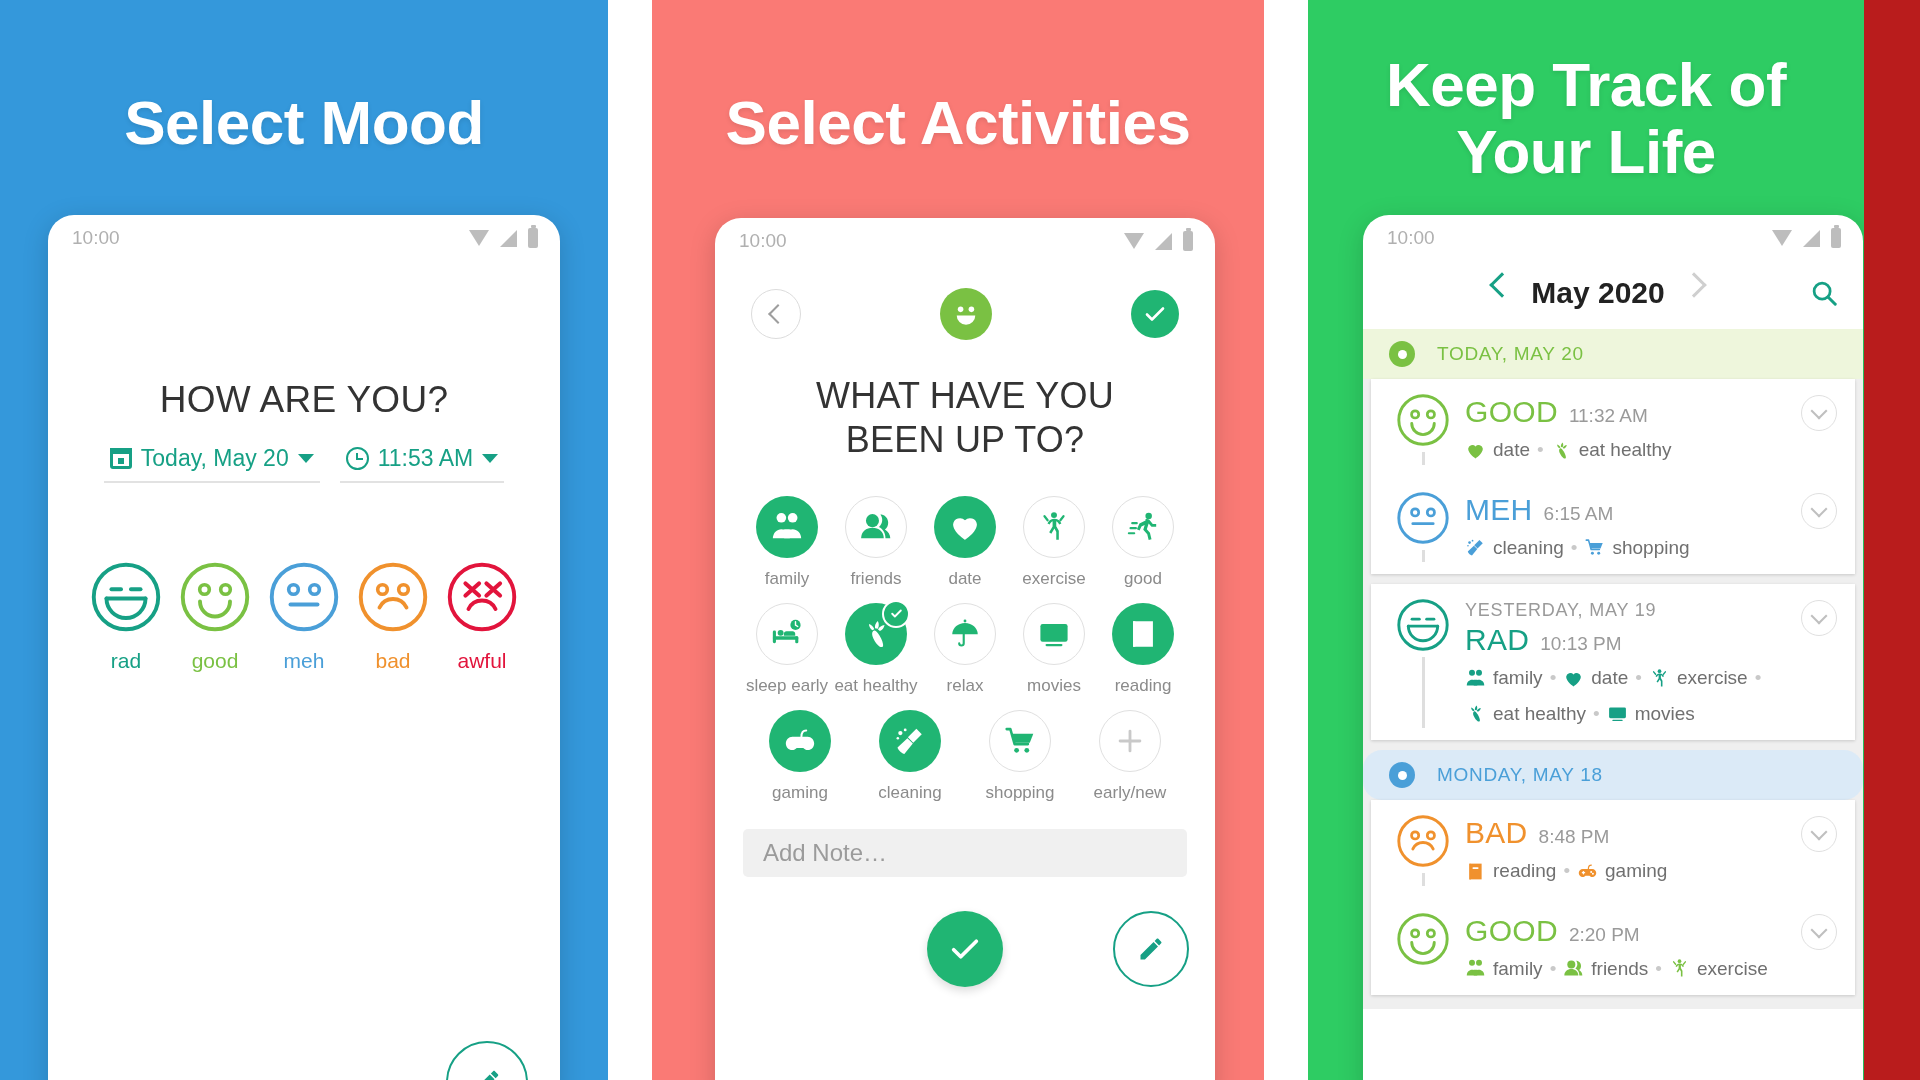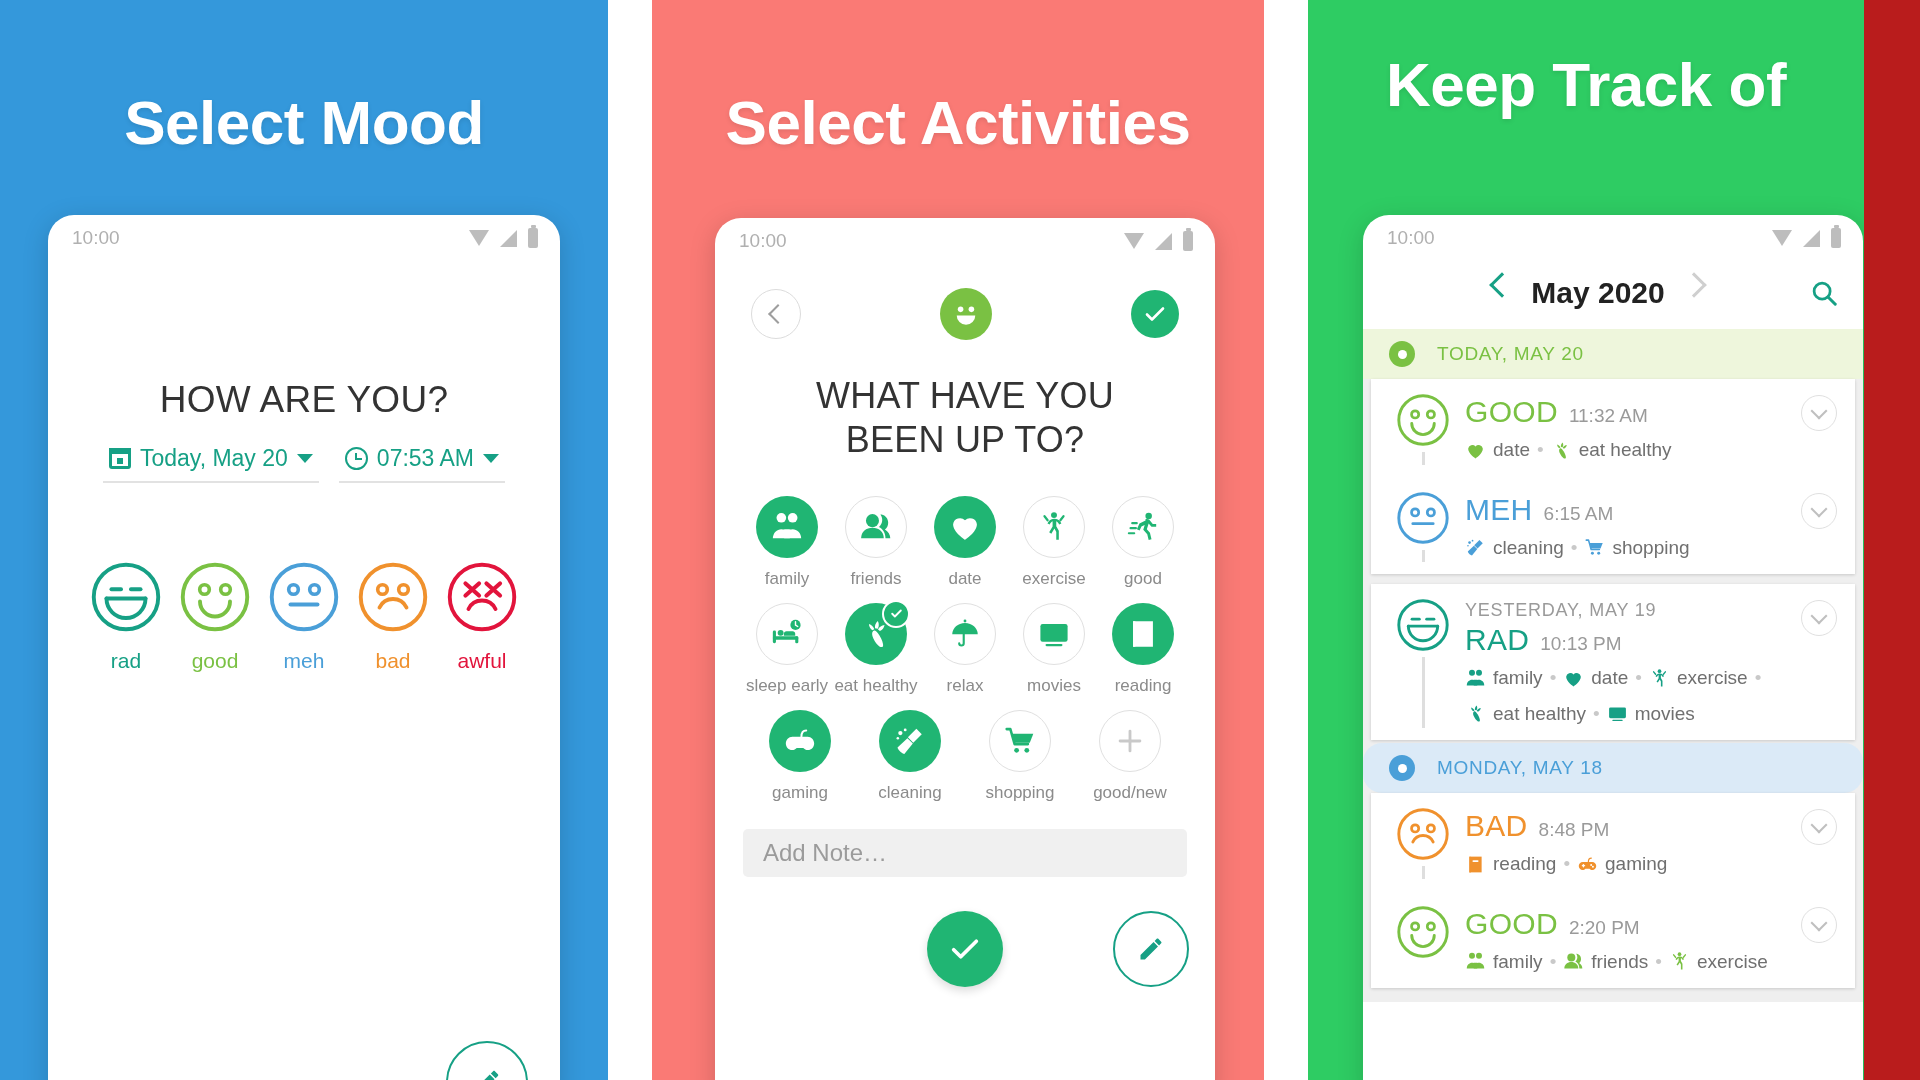--- a/index.html
+++ b/index.html
@@ -141,21 +141,21 @@
         <div class="s1-head">HOW ARE YOU?</div>
 
         <div class="s1-pickers">
           <div class="picker">
             <span class="cal-ic"></span>
             <span class="ptext">Today, May 20</span>
             <span class="caret"></span>
           </div>
           <div class="picker">
             <span class="clock-ic"></span>
-            <span class="ptext">07:53 AM</span>
+            <span class="ptext">11:53 AM</span>
             <span class="caret"></span>
           </div>
         </div>
 
         <div class="moods" id="moodRow">
             <div class="mood">
               <div class="face"><svg width="72" height="72" viewBox="0 0 48 48">
     <circle cx="24" cy="24" r="21.5" stroke="#16a085" stroke-width="2.6" fill="none"></circle>
                   <rect x="13" y="17.5" width="9" height="2.6" rx="1.3" fill="#16a085"></rect>
              <rect x="26" y="17.5" width="9" height="2.6" rx="1.3" fill="#16a085"></rect>
@@ -399,21 +399,21 @@
                 </svg>
               </div>
         <div class="alabel">shopping</div>
             </div>
             <div class="act">
               <div class="bubble off">
           <svg width="34" height="34" viewBox="0 0 24 24">
                   <path d="M12 5v14M5 12h14" stroke="#c9c9c9" stroke-width="2" stroke-linecap="round"></path>
                 </svg>
               </div>
-        <div class="alabel">good/new</div>
+        <div class="alabel">early/new</div>
             </div>
           </div>
         </div>
 
       <div class="note">Add Note…</div>
 
       <div class="fab-row">
         <div class="fab-solid">
           <svg width="34" height="34" viewBox="0 0 24 24">
             <path d="M4 12.5l5 5L20 6.5" stroke="#fff" stroke-width="2.6" fill="none" stroke-linecap="round" stroke-linejoin="round"></path>
@@ -426,20 +426,21 @@
         </div>
       </div>
     </div>
   </div>
 
   <div class="gap"></div>
 
   <div class="panel green">
     <div class="panel-title" id="p3title">
         <div>Keep Track of</div>
+        <div>Your Life</div>
       </div>
 
     <div class="phone p3">
       <div class="statusbar">
         <span class="clock">10:00</span>
         <span class="sysicons">
           <span class="tri-wifi"></span>
           <span class="tri-sig"></span>
           <span class="bat"></span>
         </span>
@@ -541,21 +542,21 @@
                     </svg>
             <span>shopping</span>
           </span>
                 </div>
         </div>
         <div class="expand">
           <span class="chev-d"></span>
         </div>
             </div>
           </div>
-          <div class="card" style="margin-top: 10px; margin-bottom: 3px;">
+          <div class="card" style="margin-top: 10px; margin-bottom: 10px;">
             <div class="entry">
         <div class="efaceWrap">
           <div class="eface"><svg width="54" height="54" viewBox="0 0 48 48">
     <circle cx="24" cy="24" r="21.5" stroke="#16a085" stroke-width="2.6" fill="none"></circle>
                     <rect x="13" y="17.5" width="9" height="2.6" rx="1.3" fill="#16a085"></rect>
              <rect x="26" y="17.5" width="9" height="2.6" rx="1.3" fill="#16a085"></rect>
              <path d="M11 25 H37" stroke="#16a085" stroke-width="2.6" stroke-linecap="round" fill="none"></path>
              <path d="M11 25 a13 13 0 0 0 26 0" stroke="#16a085" stroke-width="2.6" fill="none" stroke-linecap="round"></path>
                   </svg></div>
           <div class="stem"></div>

